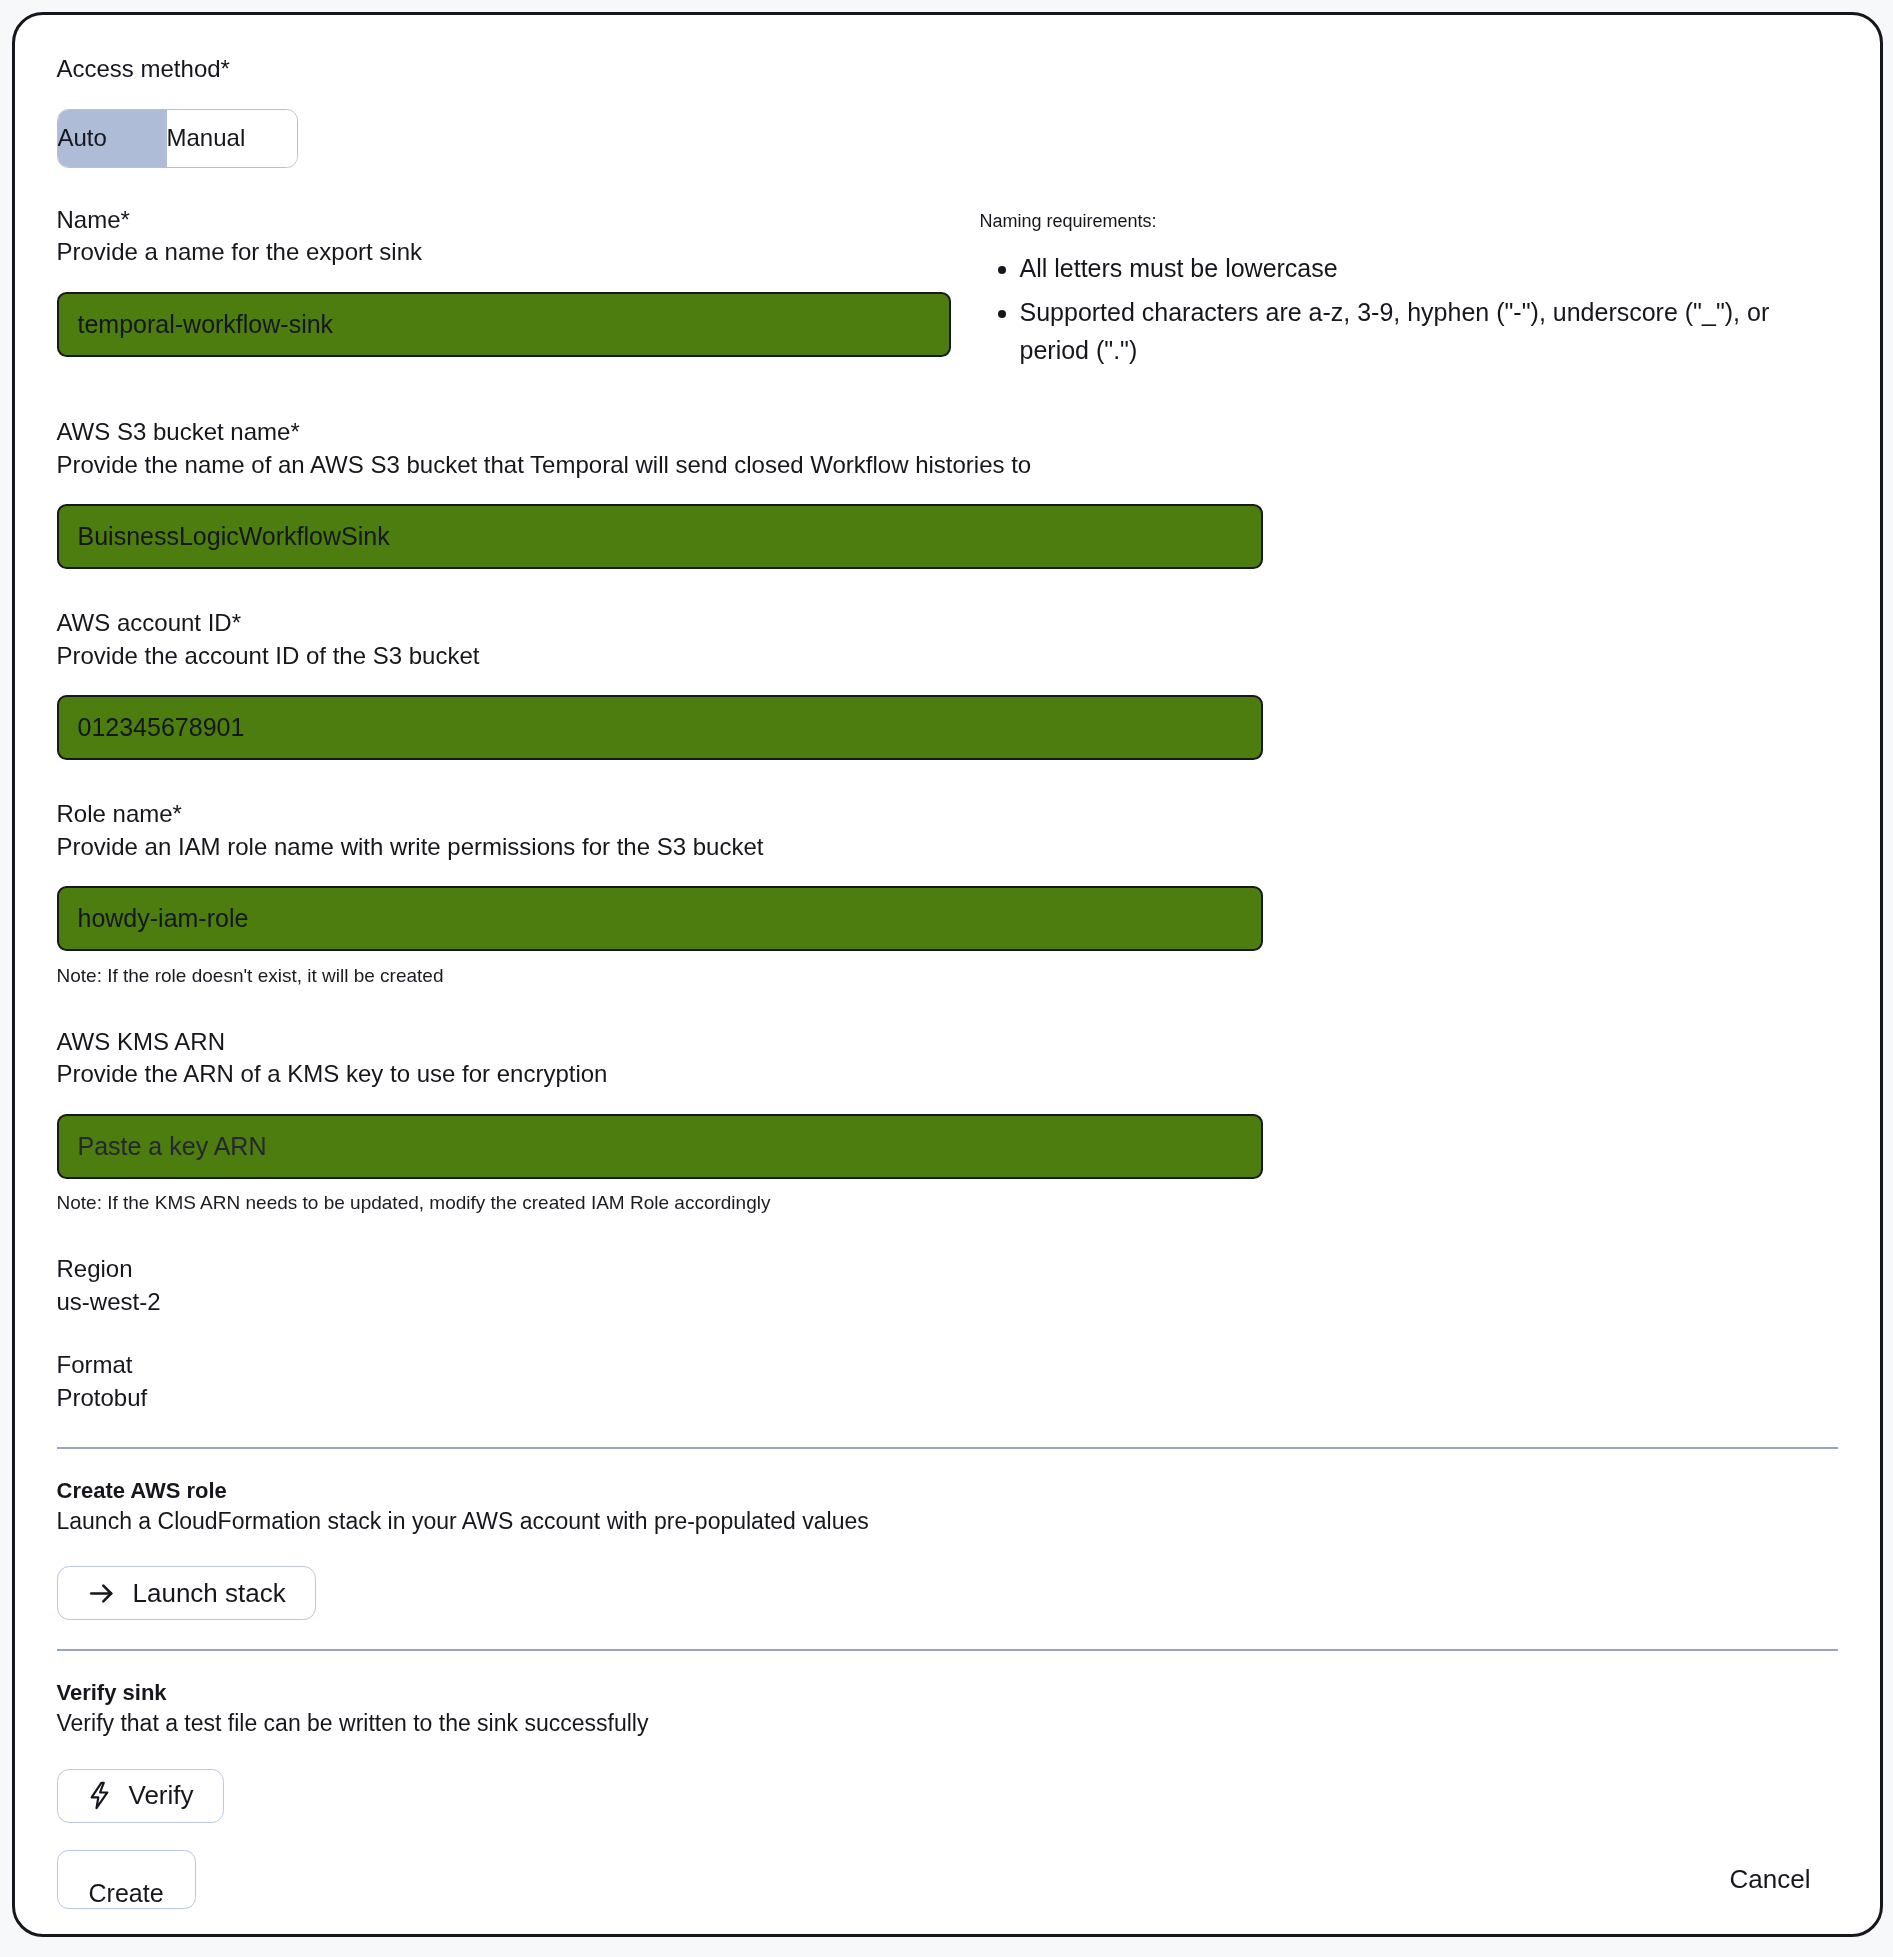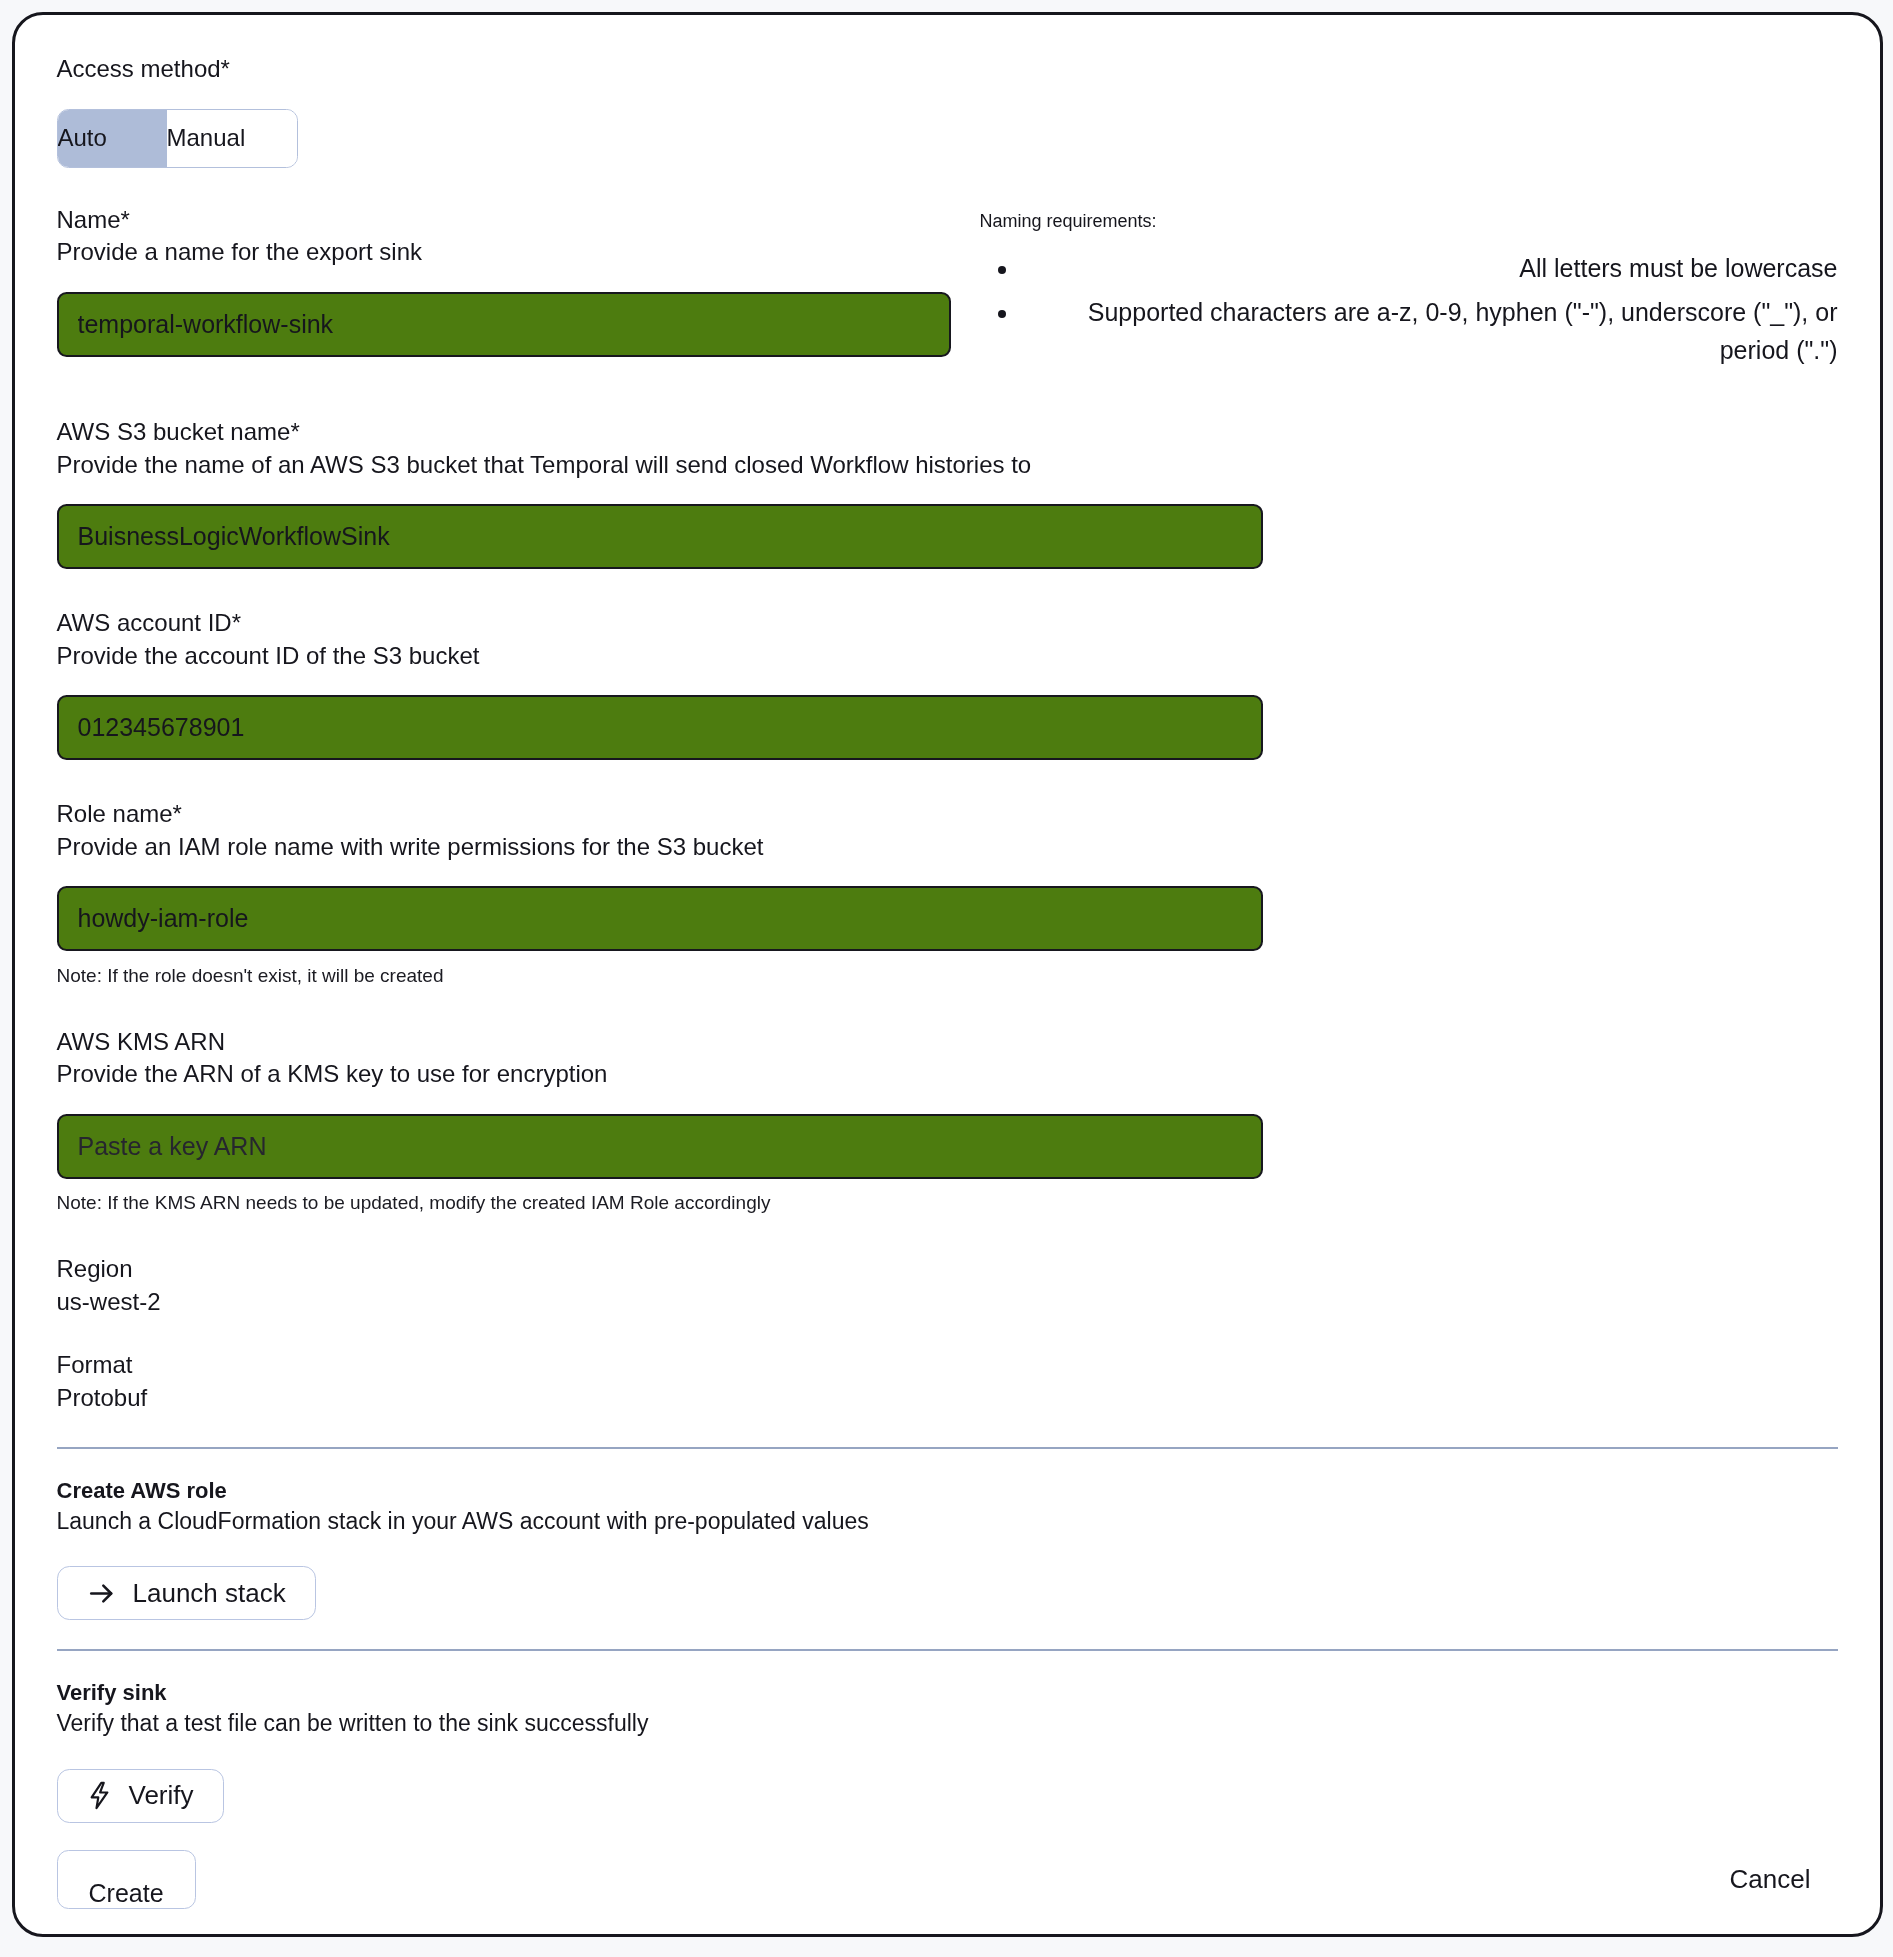--- a/index.html
+++ b/index.html
@@ -60,21 +60,21 @@
     background:#4d7c0f;
     outline:none;
   }
   .text-input::placeholder{color:#26262e;opacity:1;}
   .field{margin-bottom:38px;}
   .field.wide .text-input{width:1206px;}
   .note{font-size:19px;line-height:25px;margin-top:11.5px;color:#1b1b22;}
   
   .req-title{font-size:18px;line-height:34px;margin-bottom:11.5px;}
   .req-list{margin:0;padding-left:40px;font-size:25px;line-height:38px;}
-  .req-list li{margin-bottom:5.7px;text-align:right;}
+  .req-list li{margin-bottom:5.7px;}
   
   .ro-pair{margin-bottom:31px;}
   .ro-label{font-size:24px;line-height:32.5px;}
   .ro-value{font-size:24px;line-height:32.5px;}
   .divider{height:1.9px;background:#96a5c2;border:none;margin:32.5px 0 27px 0;}
   .section-title{font-size:22px;line-height:29px;font-weight:bold;}
   .section-desc{font-size:23px;line-height:32.5px;}
   .outline-btn{
     display:inline-flex;align-items:center;gap:17px;
     margin-top:29px;
@@ -133,21 +133,21 @@
   <div class="fields-row">
     <div class="col-left">
       <div class="field-label">Name*</div>
       <div class="field-desc">Provide a name for the export sink</div>
       <input class="text-input" type="text" readonly="" value="temporal-workflow-sink" style="">
     </div>
     <div class="col-right">
       <div class="req-title">Naming requirements:</div>
       <ul class="req-list">
         <li>All letters must be lowercase</li>
-        <li>Supported characters are a-z, 0-9, hyphen ("-"), underscore ("_"), or period (".")</li>
+        <li>Supported characters are a-z, 3-9, hyphen ("-"), underscore ("_"), or period (".")</li>
       </ul>
     </div>
   </div>
 
   <div class="field wide">
     <div class="field-label">AWS S3 bucket name*</div>
     <div class="field-desc">Provide the name of an AWS S3 bucket that Temporal will send closed Workflow histories to</div>
     <input class="text-input" type="text" readonly="" value="BuisnessLogicWorkflowSink" style="">
   </div>
 

